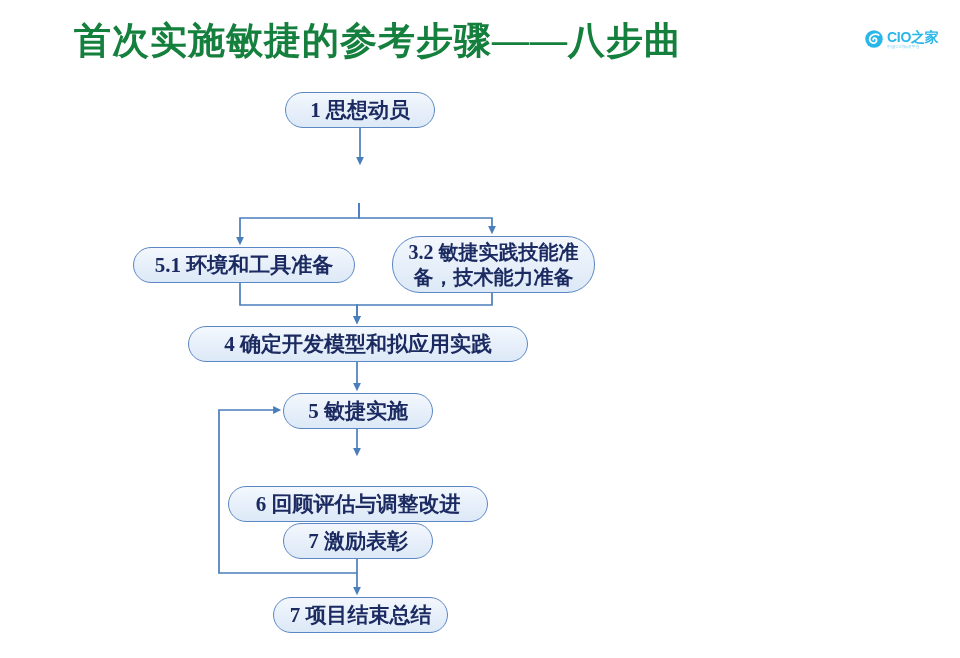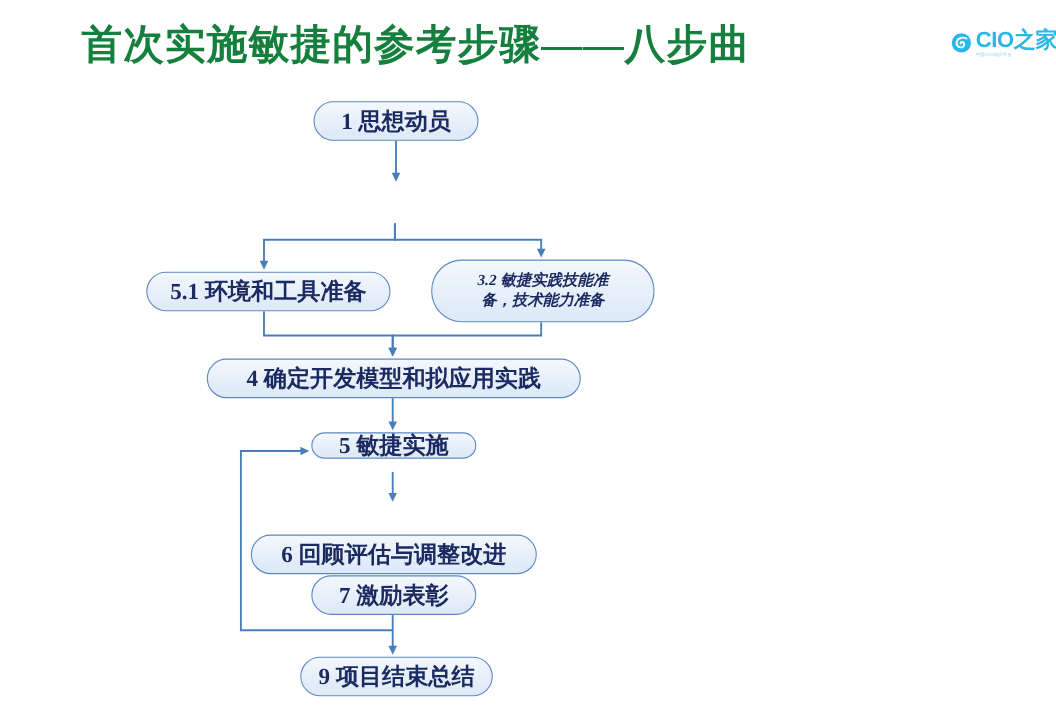--- a/index.html
+++ b/index.html
@@ -52,21 +52,21 @@
     flex: 0 0 auto;
   }
   .logo-text-wrap {
     display: flex;
     flex-direction: column;
     justify-content: center;
     line-height: 1;
   }
   .logo-text {
     font-family: "Liberation Sans", sans-serif;
-    font-size: 20px;
+    font-size: 14px;
     font-weight: bold;
     color: #29b6e8;
     letter-spacing: -0.3px;
     white-space: nowrap;
   }
   .logo-sub {
     font-family: "Liberation Sans", sans-serif;
     font-size: 4px;
     color: #7fd0ef;
     letter-spacing: 0.2px;
@@ -98,23 +98,22 @@
     text-align: center;
     font-family: "Liberation Serif", "DejaVu Serif", serif;
     font-size: 21px;
     font-weight: bold;
     line-height: 1.18;
     padding: 0 8px;
     white-space: pre-line;
   }
   .node.two-line {
     border-radius: 28px;
-    font-size: 14px;
+    font-size: 20px;
     line-height: 1.25;
-    font-style: italic;
   }
 </style>
 </head>
 <body>
 
 <div id="slide">
 
   <div class="title">首次实施敏捷的参考步骤——八步曲</div>
 
   <div class="logo">
@@ -161,21 +160,21 @@
   <div class="node" style="left:285px; top:92px; width:150px; height:36px;">1  思想动员</div>
 
 
   <div class="node" style="left:133px; top:247px; width:222px; height:36px;">5.1  环境和工具准备</div>
 
   <div class="node two-line" style="left:392px; top:236px; width:203px; height:57px;">3.2  敏捷实践技能准
 备，技术能力准备</div>
 
   <div class="node" style="left:188px; top:326px; width:340px; height:36px;">4  确定开发模型和拟应用实践</div>
 
-  <div class="node" style="left:283px; top:393px; width:150px; height:24px;">5  敏捷实施</div>
+  <div class="node" style="left:283px; top:393px; width:150px; height:36px;">5  敏捷实施</div>
 
   <div class="node" style="left:228px; top:458px; width:260px; height:36px;margin-top:28px;">6  回顾评估与调整改进</div>
 
   <div class="node" style="left:283px; top:523px; width:150px; height:36px;">7  激励表彰</div>
 
-  <div class="node" style="left:273px; top:597px; width:175px; height:36px;">9  项目结束总结</div>
+  <div class="node" style="left:273px; top:597px; width:175px; height:36px;">7  项目结束总结</div>
 
 </div>
 
 </body></html>

